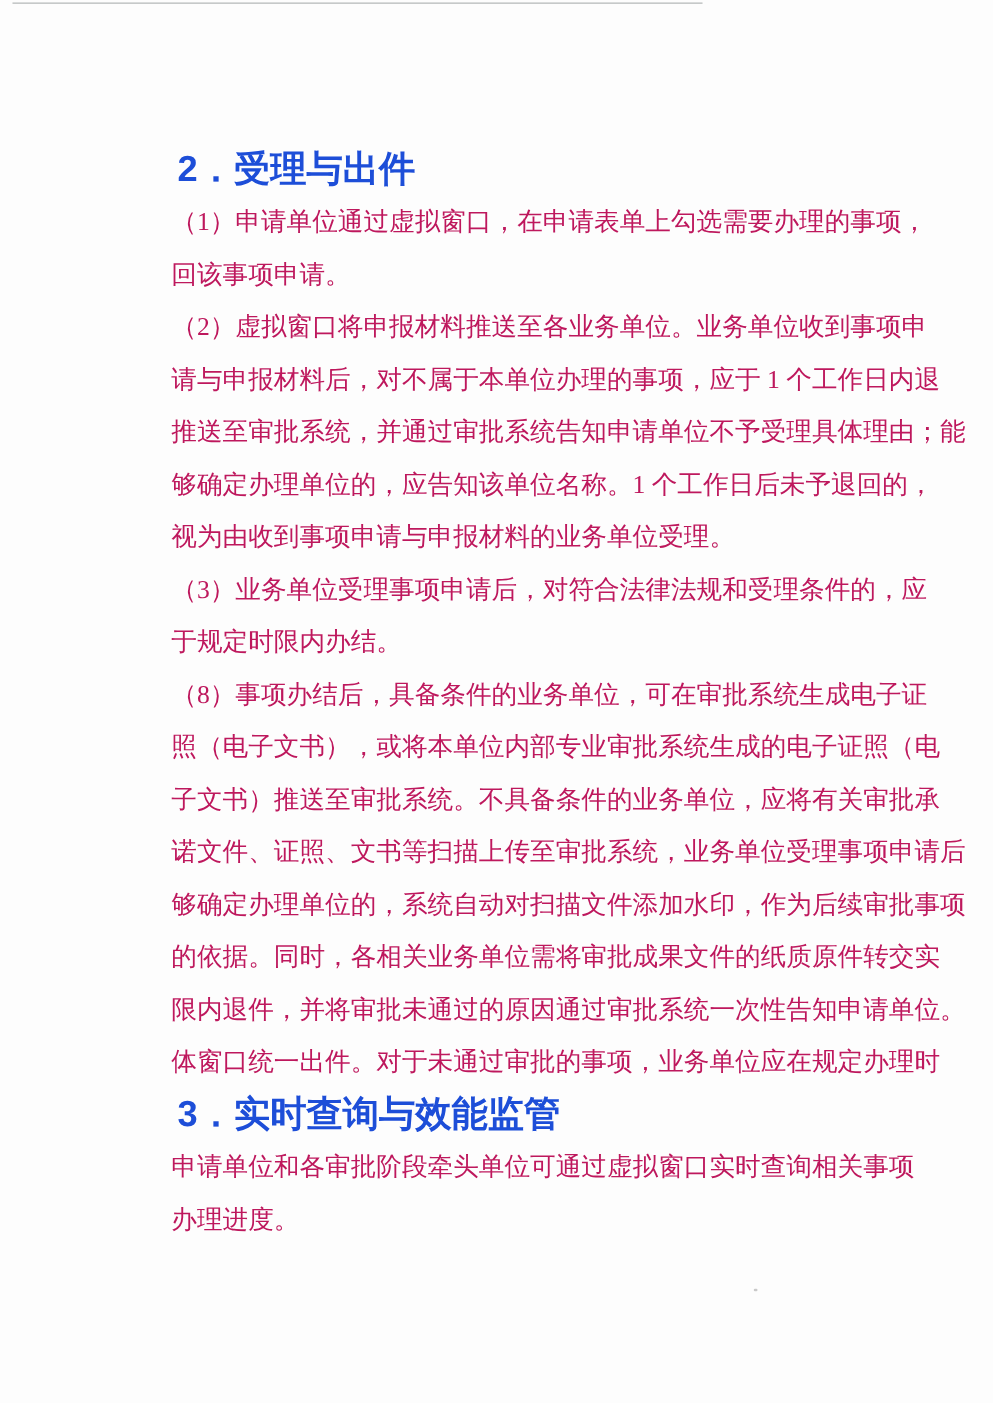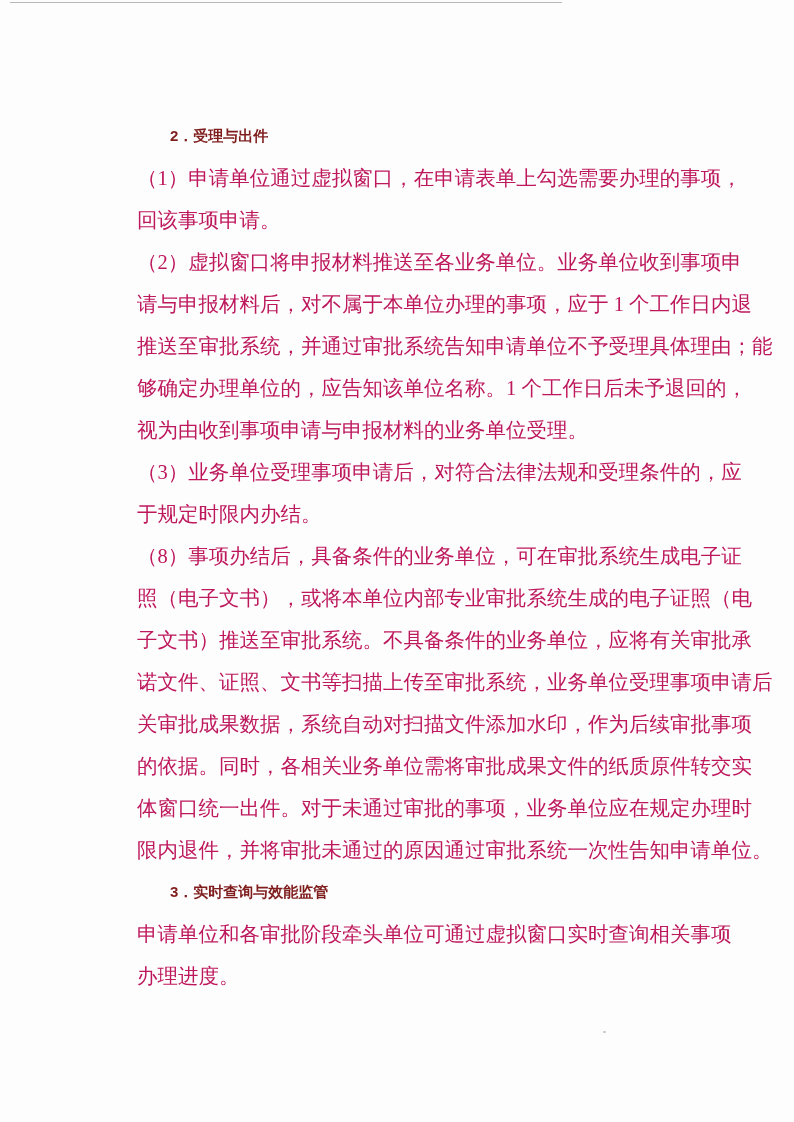--- a/index.html
+++ b/index.html
@@ -41,24 +41,23 @@
     height: 42px;
     line-height: 42px;
     font-size: 20.5px;
     color: #be185d;
     white-space: nowrap;
     letter-spacing: 0px;
   }
   .line.heading {
     font-family: "Liberation Sans", "DejaVu Sans", sans-serif;
     font-weight: bold;
-    font-size: 15px;
-    color: #7f1d1d;
+    font-size: 29px;
+    color: #1d4ed8;
     padding-left: 5px;
-    margin-left: 28px;
   }
 </style>
 </head>
 <body>
 
 <div class="scan-line"></div>
 <div class="scan-speck"></div>
 
 <div class="doc-content">
   <div class="line heading">2．受理与出件</div>
@@ -68,20 +67,20 @@
   <div class="line">请与申报材料后，对不属于本单位办理的事项，应于 1 个工作日内退</div>
   <div class="line">推送至审批系统，并通过审批系统告知申请单位不予受理具体理由；能</div>
   <div class="line">够确定办理单位的，应告知该单位名称。1 个工作日后未予退回的，</div>
   <div class="line">视为由收到事项申请与申报材料的业务单位受理。</div>
   <div class="line">（3）业务单位受理事项申请后，对符合法律法规和受理条件的，应</div>
   <div class="line">于规定时限内办结。</div>
   <div class="line">（8）事项办结后，具备条件的业务单位，可在审批系统生成电子证</div>
   <div class="line">照（电子文书），或将本单位内部专业审批系统生成的电子证照（电</div>
   <div class="line">子文书）推送至审批系统。不具备条件的业务单位，应将有关审批承</div>
   <div class="line">诺文件、证照、文书等扫描上传至审批系统，业务单位受理事项申请后</div>
-  <div class="line">关审批成果数据，系统自动对扫描文件添加水印，作为后续审批事项</div>
+  <div class="line">够确定办理单位的，系统自动对扫描文件添加水印，作为后续审批事项</div>
   <div class="line">的依据。同时，各相关业务单位需将审批成果文件的纸质原件转交实</div>
+  <div class="line">限内退件，并将审批未通过的原因通过审批系统一次性告知申请单位。</div>
   <div class="line">体窗口统一出件。对于未通过审批的事项，业务单位应在规定办理时</div>
-  <div class="line">限内退件，并将审批未通过的原因通过审批系统一次性告知申请单位。</div>
   <div class="line heading">3．实时查询与效能监管</div>
   <div class="line">申请单位和各审批阶段牵头单位可通过虚拟窗口实时查询相关事项</div>
   <div class="line">办理进度。</div>
 </div>
 
 </body></html>

